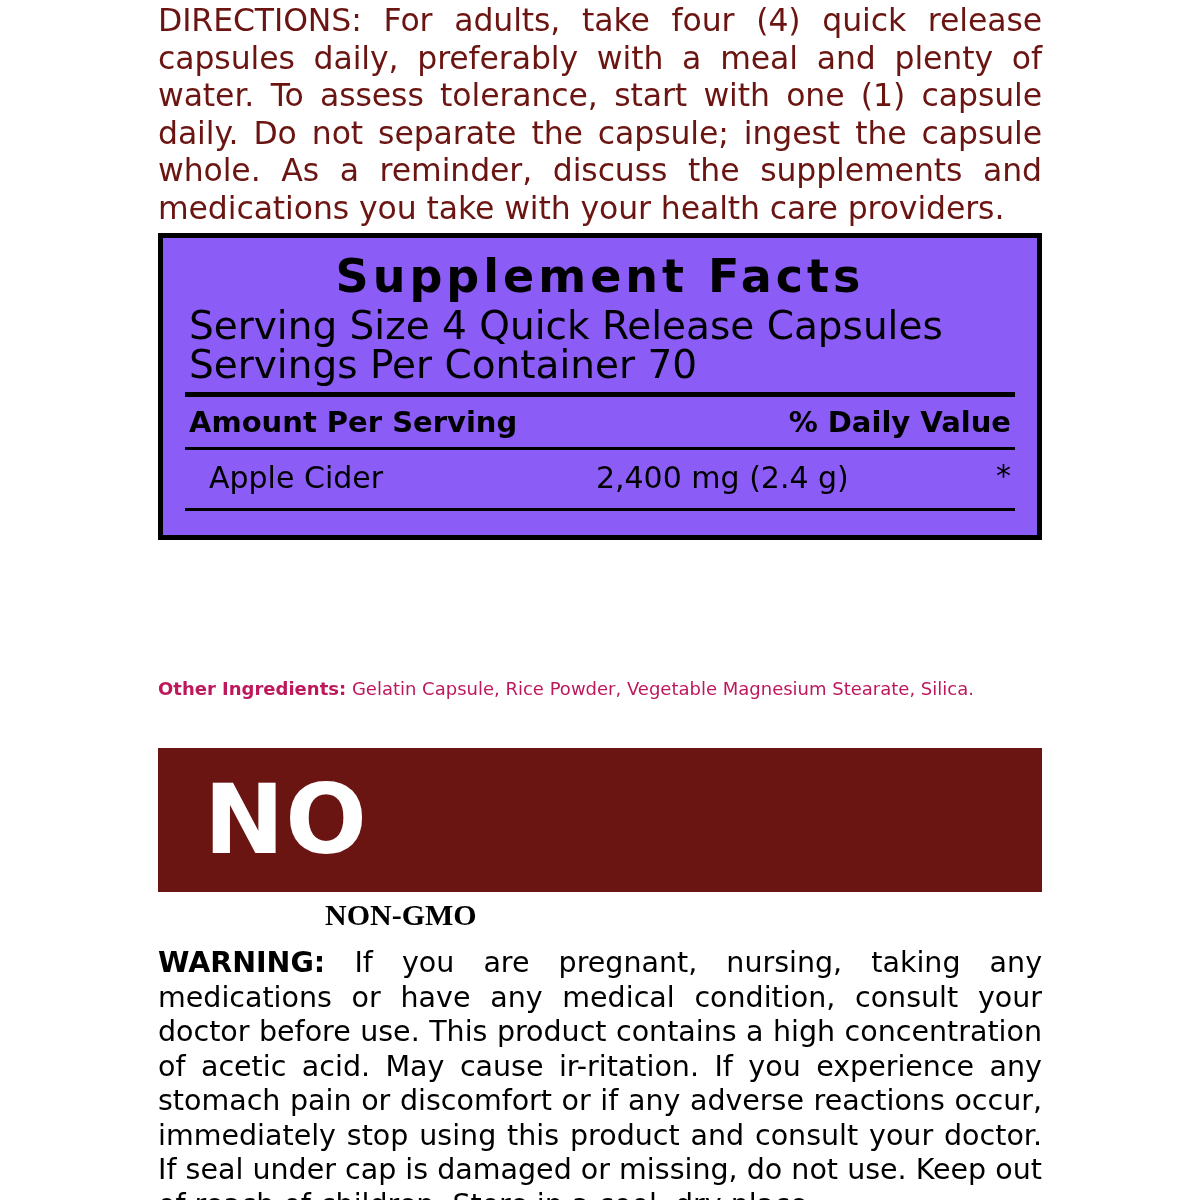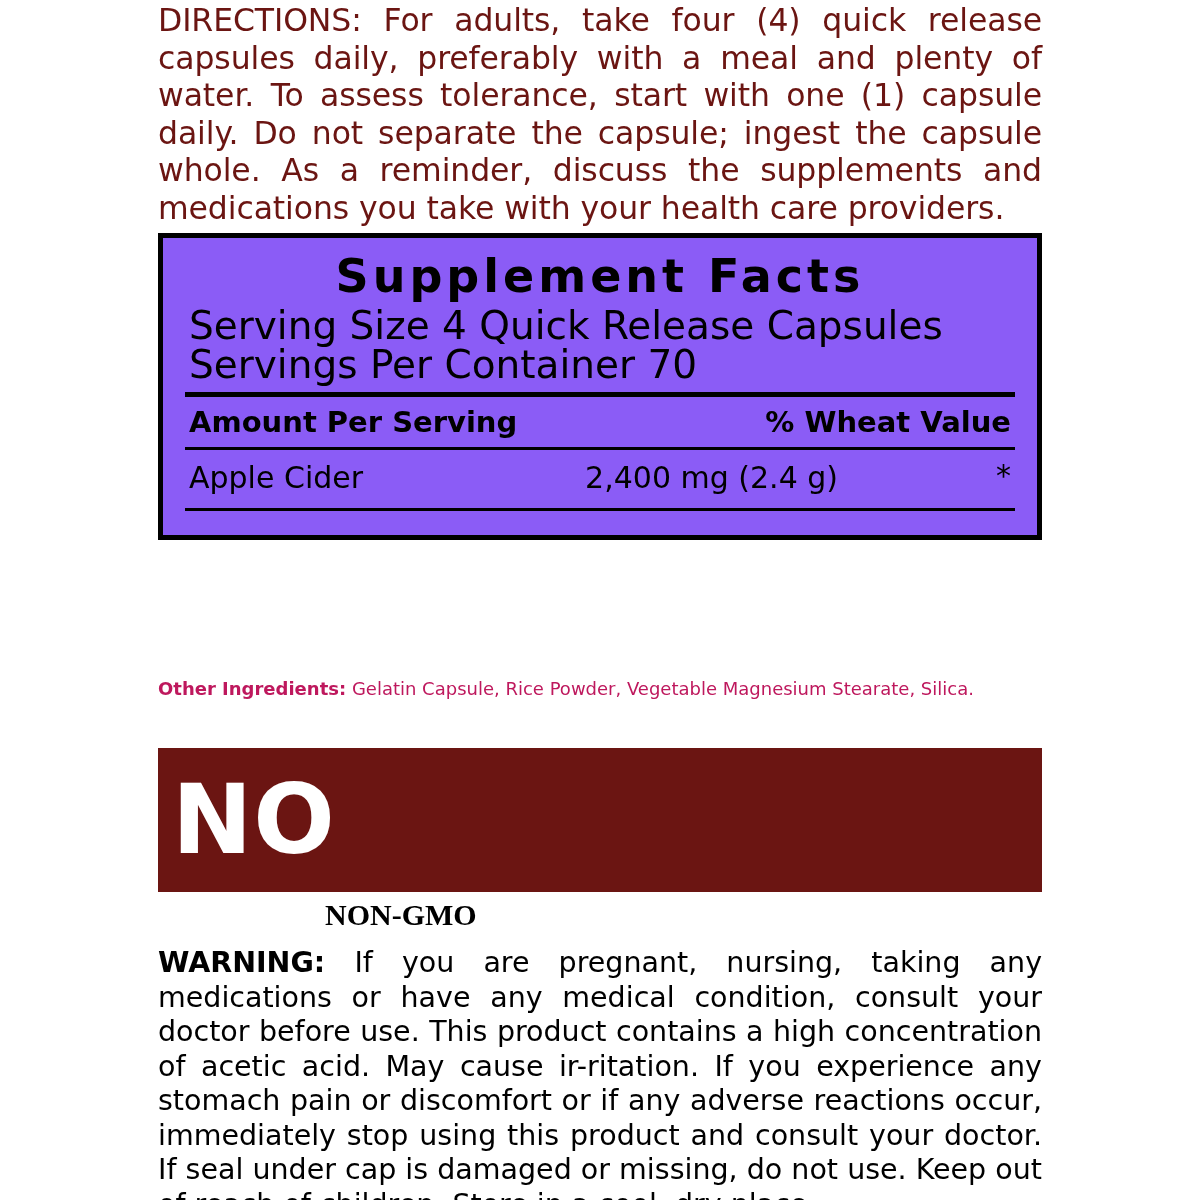--- a/index.html
+++ b/index.html
@@ -79,20 +79,21 @@
     font-size: 29px;
     line-height: 38px;
     padding: 6px 4px 6px 4px;
   }
   .sf-ingredient {
     display: flex;
     position: relative;
     padding: 8px 4px 10px 4px;
     font-size: 30px;
     line-height: 40px;
+    margin-left: 20px;
   }
   .ing-name {
     width: 46%;
   }
   .ing-name .indent {
     display: block;
     padding-left: 26px;
   }
   .ing-amount {
     flex: 1;
@@ -139,20 +140,21 @@
     box-sizing: border-box;
     padding: 0 8px 0 14px;
   }
   .no-word {
     font-size: 96px;
     font-weight: bold;
     line-height: 96px;
     letter-spacing: 1px;
     padding-right: 14px;
     flex: 0 0 auto;
+    margin-left: 32px;
   }
   .no-list {
     font-size: 32px;
     line-height: 40px;
     flex: 1 1 auto;
   }
   .nongmo {
     position: absolute;
     left: 325px;
     top: 898px;
@@ -189,21 +191,21 @@
 
   <div class="sf-panel">
     <div class="sf-title">Supplement Facts</div>
     <div class="sf-serving">Serving Size 4 Quick Release Capsules</div>
     <div class="sf-serving">Servings Per Container 70</div>
 
     <div class="rule-thick"></div>
 
     <div class="sf-row-head">
       <span>Amount Per Serving</span>
-      <span>% Wheat Value</span>
+      <span>% Daily Value</span>
     </div>
 
     <div class="rule-thin"></div>
 
     <div class="sf-ingredient">
       <div class="ing-name">
         <span>Apple Cider</span>
       </div>
       <div class="ing-amount">2,400 mg (2.4 g)</div>
       <div class="ing-dv">*</div>

